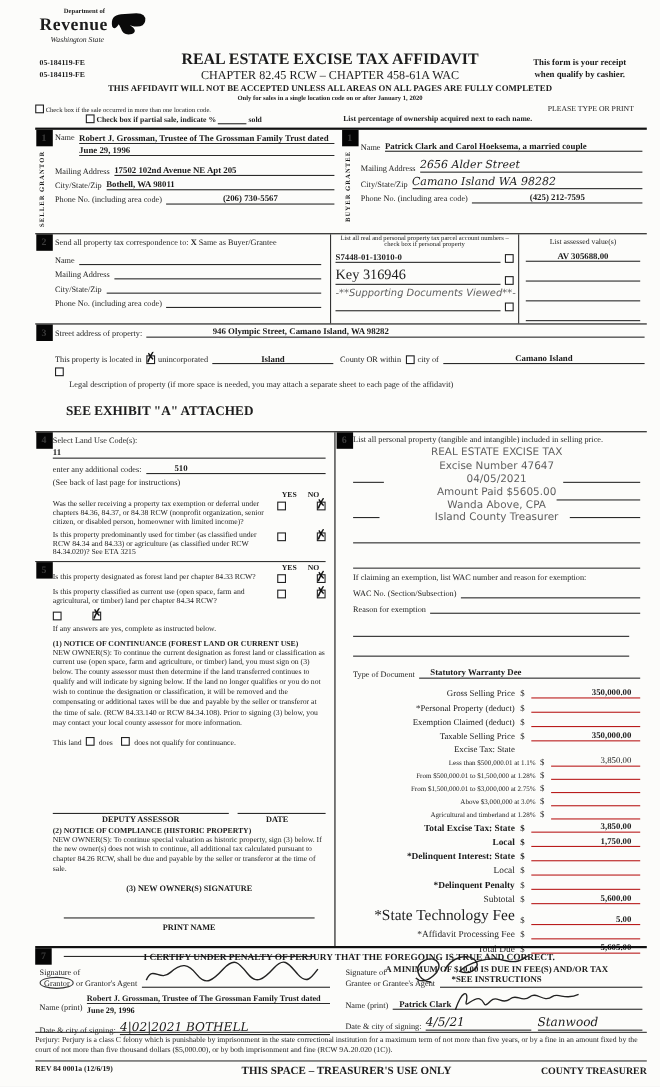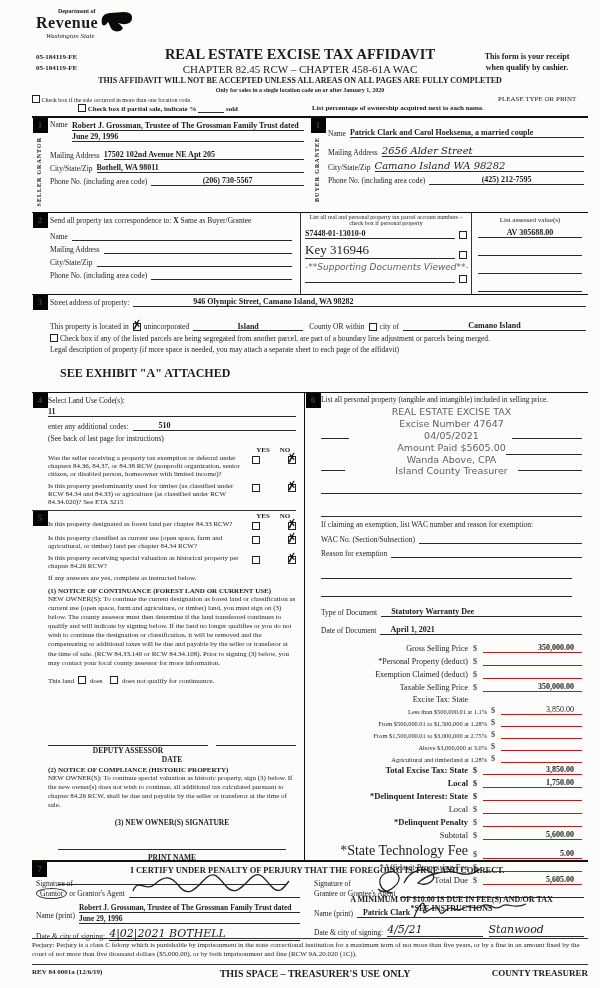--- a/index.html
+++ b/index.html
@@ -229,23 +229,22 @@
           </span>
         <span class="flbl" style="padding-left:3px;">unincorporated</span>
         <span class="fill b ctr" style="width:110px; font-size:8px;margin-top:12px;">Island</span>
         <span class="flbl" style="padding-left:6px;">County OR  within</span>
         <span class="cb"></span>
         <span class="flbl" style="padding-left:3px;">city of</span>
         <span class="fgrow b ctr" style="font-size:8px;">Camano Island</span>
       </div>
       <div>
         <span class="cb"></span>
-        <span>Check box if any of the listed parcels are being segregated from another parcel, are part of a boundary line adjustment or parcels being merged.</span>
-      </div>
-      <div style="margin-top:2px;">Legal description of property (if more space is needed, you may attach a separate sheet to each page of the affidavit)</div>
+      </div>
+      <div style="margin-top:2px;margin-left:13px;">Legal description of property (if more space is needed, you may attach a separate sheet to each page of the affidavit)</div>
     </div>
   </div>
 
   <div class="abs b" style="top:366px; left:60px; font-size:12px;">SEE EXHIBIT "A" ATTACHED</div>
 
   <div class="abs" style="top:392px; left:32px; width:556px; height:468px; display:flex; border-top:1.5px solid #111;">
 
     <div style="width:272px; padding-right:8px;">
       <div style="display:flex;">
         <div class="vband">
@@ -306,21 +305,20 @@
           <div class="qrow">
             <span class="qtxt">Is this property classified as current use (open space, farm and agricultural, or timber) land per chapter 84.34 RCW?</span>
             <span class="qboxes">
               <span class="cb"></span>
               <span class="cb">
                   <span class="xm">✗</span>
                 </span>
             </span>
           </div>
           <div class="qrow">
-            <span class="qtxt">Is this property receiving special valuation as historical property per chapter 84.26 RCW?</span>
             <span class="qboxes">
               <span class="cb"></span>
               <span class="cb">
                   <span class="xm">✗</span>
                 </span>
             </span>
           </div>
           <div>If any answers are yes, complete as instructed below.</div>
 
           <div class="b" style="margin-top:5px;">(1) NOTICE OF CONTINUANCE (FOREST LAND OR CURRENT USE)</div>
@@ -331,21 +329,21 @@
             <span class="cb" style="margin:0 2px;"></span>
             <span>does</span>
             <span class="cb" style="margin:0 2px 0 6px;"></span>
             <span>does not qualify for continuance.</span>
           </div>
 
           <div style="display:flex; margin-top:52px;">
             <span class="fill" style="width:160px;"></span>
             <span class="fill" style="flex:1; margin-left:8px;"></span>
           </div>
-          <div style="display:flex; font-weight:bold; font-size:7.5px;flex-direction:column;">
+          <div style="display:flex; font-weight:bold; font-size:7.5px;">
             <span style="width:160px; text-align:center;">DEPUTY ASSESSOR</span>
             <span style="flex:1; text-align:center;">DATE</span>
           </div>
 
           <div class="b" style="margin-top:2px;">(2) NOTICE OF COMPLIANCE (HISTORIC PROPERTY)</div>
           <div style="line-height:1.3;">NEW OWNER(S): To continue special valuation as historic property, sign (3) below. If the new owner(s) does not wish to continue, all additional tax calculated pursuant to chapter 84.26 RCW, shall be due and payable by the seller or transferor at the time of sale.</div>
 
           <div class="b ctr" style="margin-top:8px; font-size:7.5px;">(3)  NEW OWNER(S) SIGNATURE</div>
           <div class="fill" style="width:92%; margin:14px 4% 0;"></div>
           <div class="b ctr" style="margin-top:3px; font-size:7.5px;">PRINT NAME</div>
@@ -387,24 +385,20 @@
           <span class="flbl">Reason for exemption</span>
           <span class="fgrow"></span>
         </div>
         <div class="fill" style="width:96%; margin-top:9px;"></div>
         <div class="fill" style="width:96%; margin-top:9px;"></div>
 
         <div class="frow" style="margin-top:10px;">
           <span class="flbl">Type of Document</span>
           <span class="fgrow b" style="font-size:8px; padding-left:10px;">Statutory Warranty Dee</span>
         </div>
-        <div class="frow" style="margin-top:8px;">
-          <span class="flbl">Date of Document</span>
-          <span class="fgrow b" style="font-size:8px; padding-left:10px;">April 1, 2021</span>
-        </div>
 
         <div style="margin-top:8px;">
           <div class="mrow">
             <span class="mlbl">Gross Selling Price</span>
             <span class="mdollar">$</span>
             <span class="mfill b">350,000.00</span>
           </div>
           <div class="mrow">
             <span class="mlbl">*Personal Property (deduct)</span>
             <span class="mdollar">$</span>

